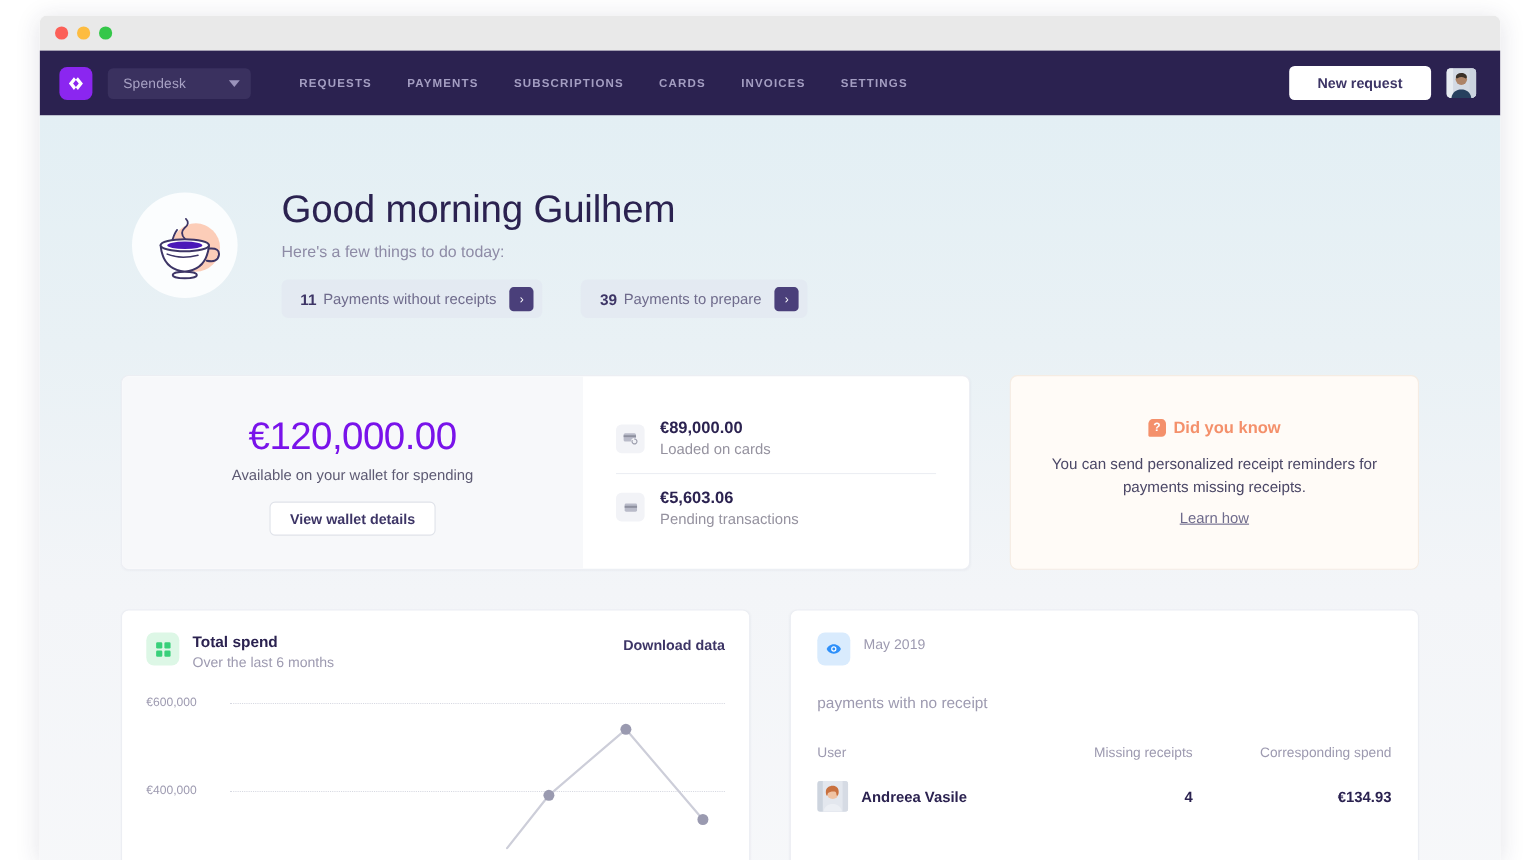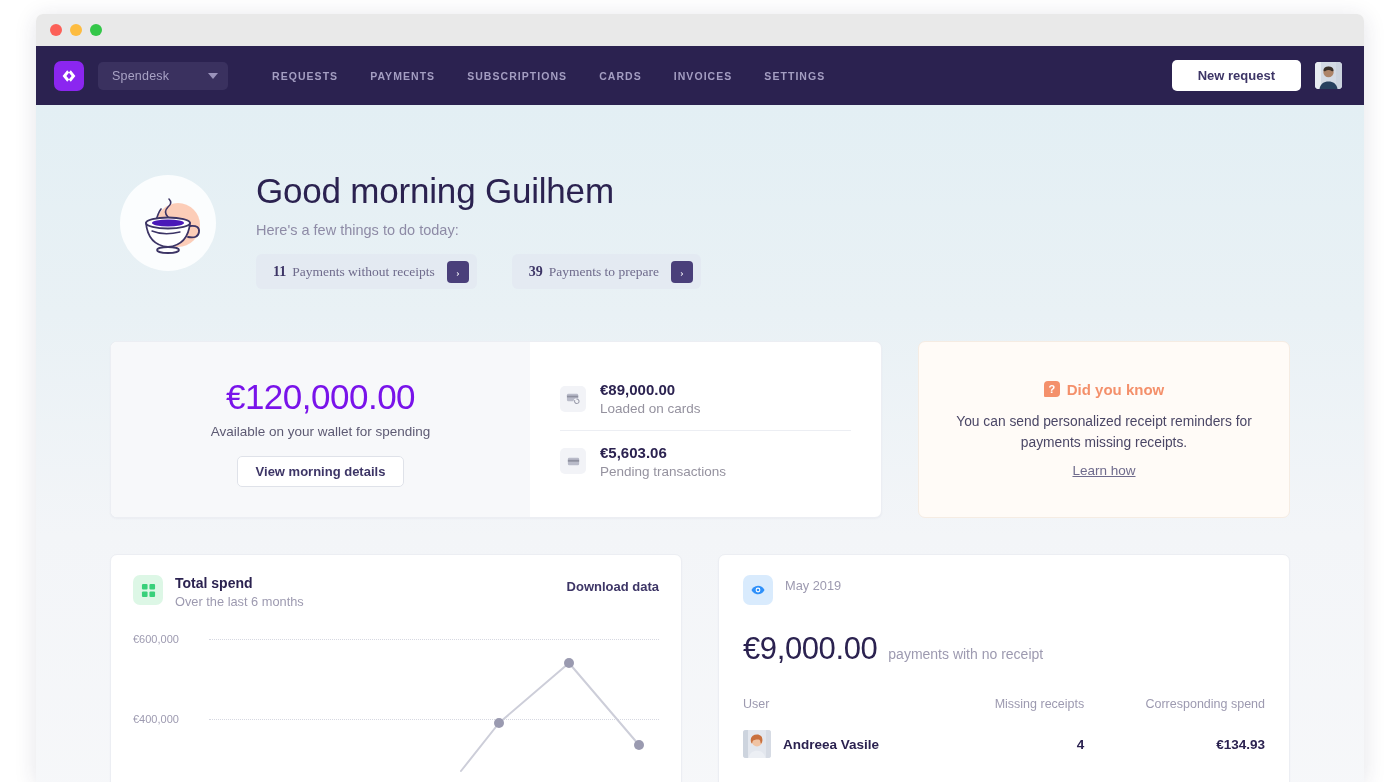--- a/index.html
+++ b/index.html
@@ -142,21 +142,21 @@
     font-size: 35px;
     color: #2b2250;
     font-weight: normal;
     letter-spacing: -0.2px;
   }
   .greet-sub {
     font-size: 14.5px;
     color: #8e8ba6;
     margin-top: 11px;
   }
-  .chips { display: flex; gap: 35px; margin-top: 16px; font-family: Liberation Serif, serif; }
+  .chips { display: flex; gap: 35px; margin-top: 16px; }
   .chip {
     background: rgba(226,231,241,.72);
     border-radius: 6px;
     height: 35px;
     display: flex;
     align-items: center;
     padding: 0 8px 0 17px;
     gap: 12px;
     cursor: pointer;
   }
@@ -455,21 +455,21 @@
         </div>
       </div>
     </section>
 
     <section class="row1">
 
       <div class="card wallet-card">
         <div class="wallet-left">
           <div class="wallet-amount">€120,000.00</div>
           <div class="wallet-caption">Available on your wallet for spending</div>
-          <button class="wallet-btn">View morning details</button>
+          <button class="wallet-btn">View wallet details</button>
         </div>
         <div class="wallet-right">
           <div class="wallet-item">
             <span class="mini-icon">
               <svg width="15" height="15" viewBox="0 0 16 16" aria-hidden="true">
                 <rect x="1" y="3" width="12" height="8" rx="1.5" fill="#b9bbc9"></rect>
                 <rect x="1" y="5" width="12" height="1.8" fill="#8e909f"></rect>
                 <circle cx="11.5" cy="11" r="3.4" fill="#f2f3f7"></circle>
                 <path d="M11.5 8.6a2.4 2.4 0 1 1-2.2 1.5" fill="none" stroke="#9a9cab" stroke-width="1.1" stroke-linecap="round"></path>
               </svg>
@@ -548,21 +548,20 @@
               <circle cx="9" cy="9" r="2.7" fill="#ffffff"></circle>
               <circle cx="9" cy="9" r="1.5" fill="#2e90fa"></circle>
             </svg>
           </span>
           <span>
             <div class="head-sub">May 2019</div>
           </span>
         </div>
 
         <div class="watch-amount-row">
-          <span class="watch-amount">€9,000.00</span>
           <span class="watch-amount-sub">payments with no receipt</span>
         </div>
 
         <table class="watch-table">
           <thead>
             <tr>
               <th>User</th>
               <th>Missing receipts</th>
               <th>Corresponding spend</th>
             </tr>

